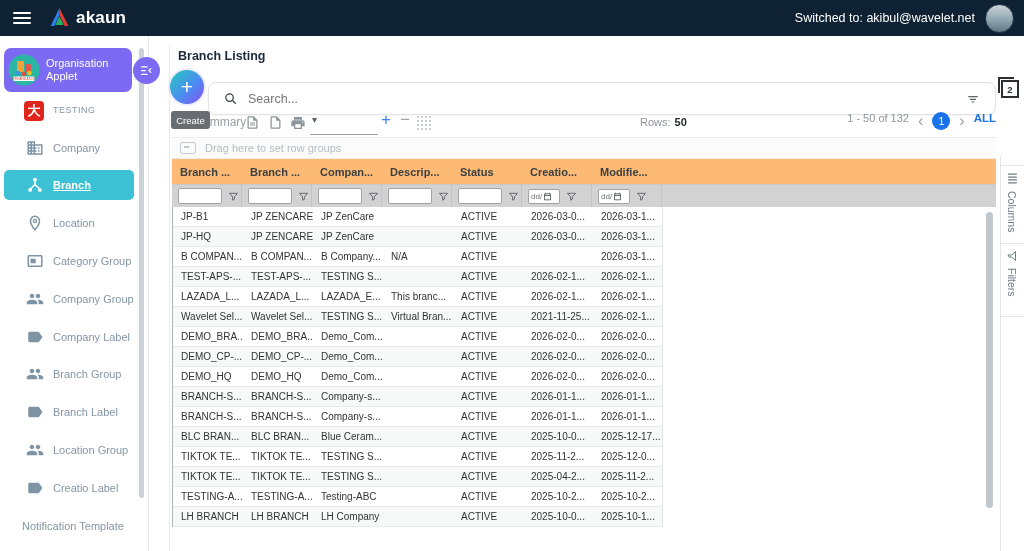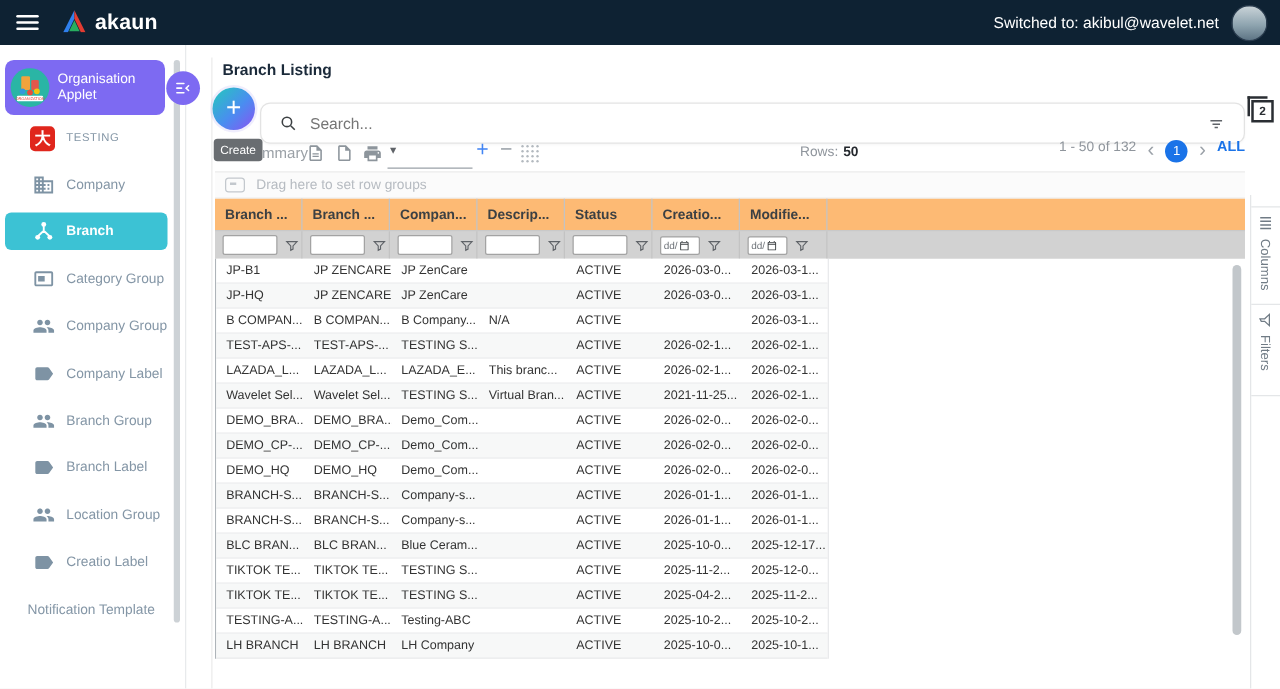--- a/index.html
+++ b/index.html
@@ -22,21 +22,21 @@
   .side-nav{position:absolute;left:0;top:55px;width:148px;}
   .nav-item{height:37.8px;display:flex;align-items:center;cursor:pointer;}
   .pill{display:flex;align-items:center;gap:9px;padding-left:26px;height:100%;width:100%;box-sizing:border-box;}
   .pill.noicon{padding-left:22px;}
   .nav-item.active .pill{background:#3cc2d4;border-radius:5px;height:30px;margin:0 14px 0 4px;padding-left:22px;width:auto;flex:1;}
   .nav-icon{width:18px;height:18px;color:#7e93a4;display:flex;flex:none;}
   .nav-icon svg{width:18px;height:18px;}
   .nav-item.active .nav-icon{color:#fff;}
   .nav-label{font-size:11px;color:#8496a6;white-space:nowrap;}
   .nav-label.caps{font-size:9px;letter-spacing:.5px;}
-  .nav-item.active .nav-label{color:#fff;font-weight:600;}
+  .nav-item.active .nav-label{color:#fff;font-weight:600;text-decoration:underline;}
   .testing-logo{width:20px;height:20px;background:#e0261c;border-radius:4px;color:#fff;font-size:13px;font-weight:bold;display:flex;align-items:center;justify-content:center;margin-left:-2px;}
   .side-scrollbar{position:absolute;left:139px;top:12px;width:5px;height:450px;background:#cdd2d6;border-radius:3px;}
   
   .main{position:absolute;left:148px;top:36px;right:0;bottom:0;background:#fff;}
   .vline{position:absolute;left:21px;top:10px;bottom:0;width:1px;background:#ececec;}
   .page-title{position:absolute;left:30px;top:13px;font-size:12.5px;font-weight:bold;color:#1b2a3a;}
   .create-btn{position:absolute;left:22px;top:34px;width:34px;height:34px;border:none;border-radius:50%;background:linear-gradient(135deg,#27c4c1 5%,#4a8df0 55%,#8a52f2 100%);color:#fff;font-size:21px;line-height:32px;text-align:center;cursor:pointer;box-shadow:0 0 0 2px rgba(125,106,242,.12);padding:0;}
   .searchbar{position:absolute;left:60px;top:46px;width:788px;height:33px;box-sizing:border-box;border:1px solid #e3e3e3;border-radius:8px;box-shadow:0 1px 2px rgba(0,0,0,.04);display:flex;align-items:center;padding:0 14px;gap:8px;background:#fff;}
   .searchbar input{flex:1;border:none;outline:none;font-size:12.5px;color:#333;font-family:inherit;background:transparent;}
   .searchbar input::placeholder{color:#757575;}
@@ -155,20 +155,31 @@
           <div class="pill">
             <span class="nav-icon">
               <svg viewBox="0 0 24 24">
                 <circle cx="12" cy="4.8" r="2.6" fill="currentColor"></circle>
                 <circle cx="5.5" cy="18.5" r="2.6" fill="currentColor"></circle>
                 <circle cx="18.5" cy="18.5" r="2.6" fill="currentColor"></circle>
                 <path d="M12 7.4v4.1M12 11.5l-6 5.5M12 11.5l6 5.5" stroke="currentColor" stroke-width="2" fill="none" stroke-linecap="round"></path>
               </svg>
             </span>
             <span class="nav-label">Branch</span>
+          </div>
+        </div>
+        <div class="nav-item">
+          <div class="pill">
+            <span class="nav-icon">
+              <svg viewBox="0 0 24 24">
+                <path fill="none" stroke="currentColor" stroke-width="2" d="M12 21s-6-6.6-6-11.7C6 5.9 8.7 3 12 3s6 2.9 6 6.3C18 14.4 12 21 12 21z"></path>
+                <circle cx="12" cy="9.3" r="2.1" fill="none" stroke="currentColor" stroke-width="1.8"></circle>
+              </svg>
+            </span>
+            <span class="nav-label">Location</span>
           </div>
         </div>
         <div class="nav-item">
           <div class="pill">
             <span class="nav-icon">
               <svg viewBox="0 0 24 24">
                 <path fill="currentColor" d="M20 4H4c-1.1 0-2 .9-2 2v12c0 1.1.9 2 2 2h16c1.1 0 2-.9 2-2V6c0-1.1-.9-2-2-2zm0 14H4V6h16v12z"></path>
                 <path fill="currentColor" d="M6 9h7v6H6z"></path>
               </svg>
             </span>

